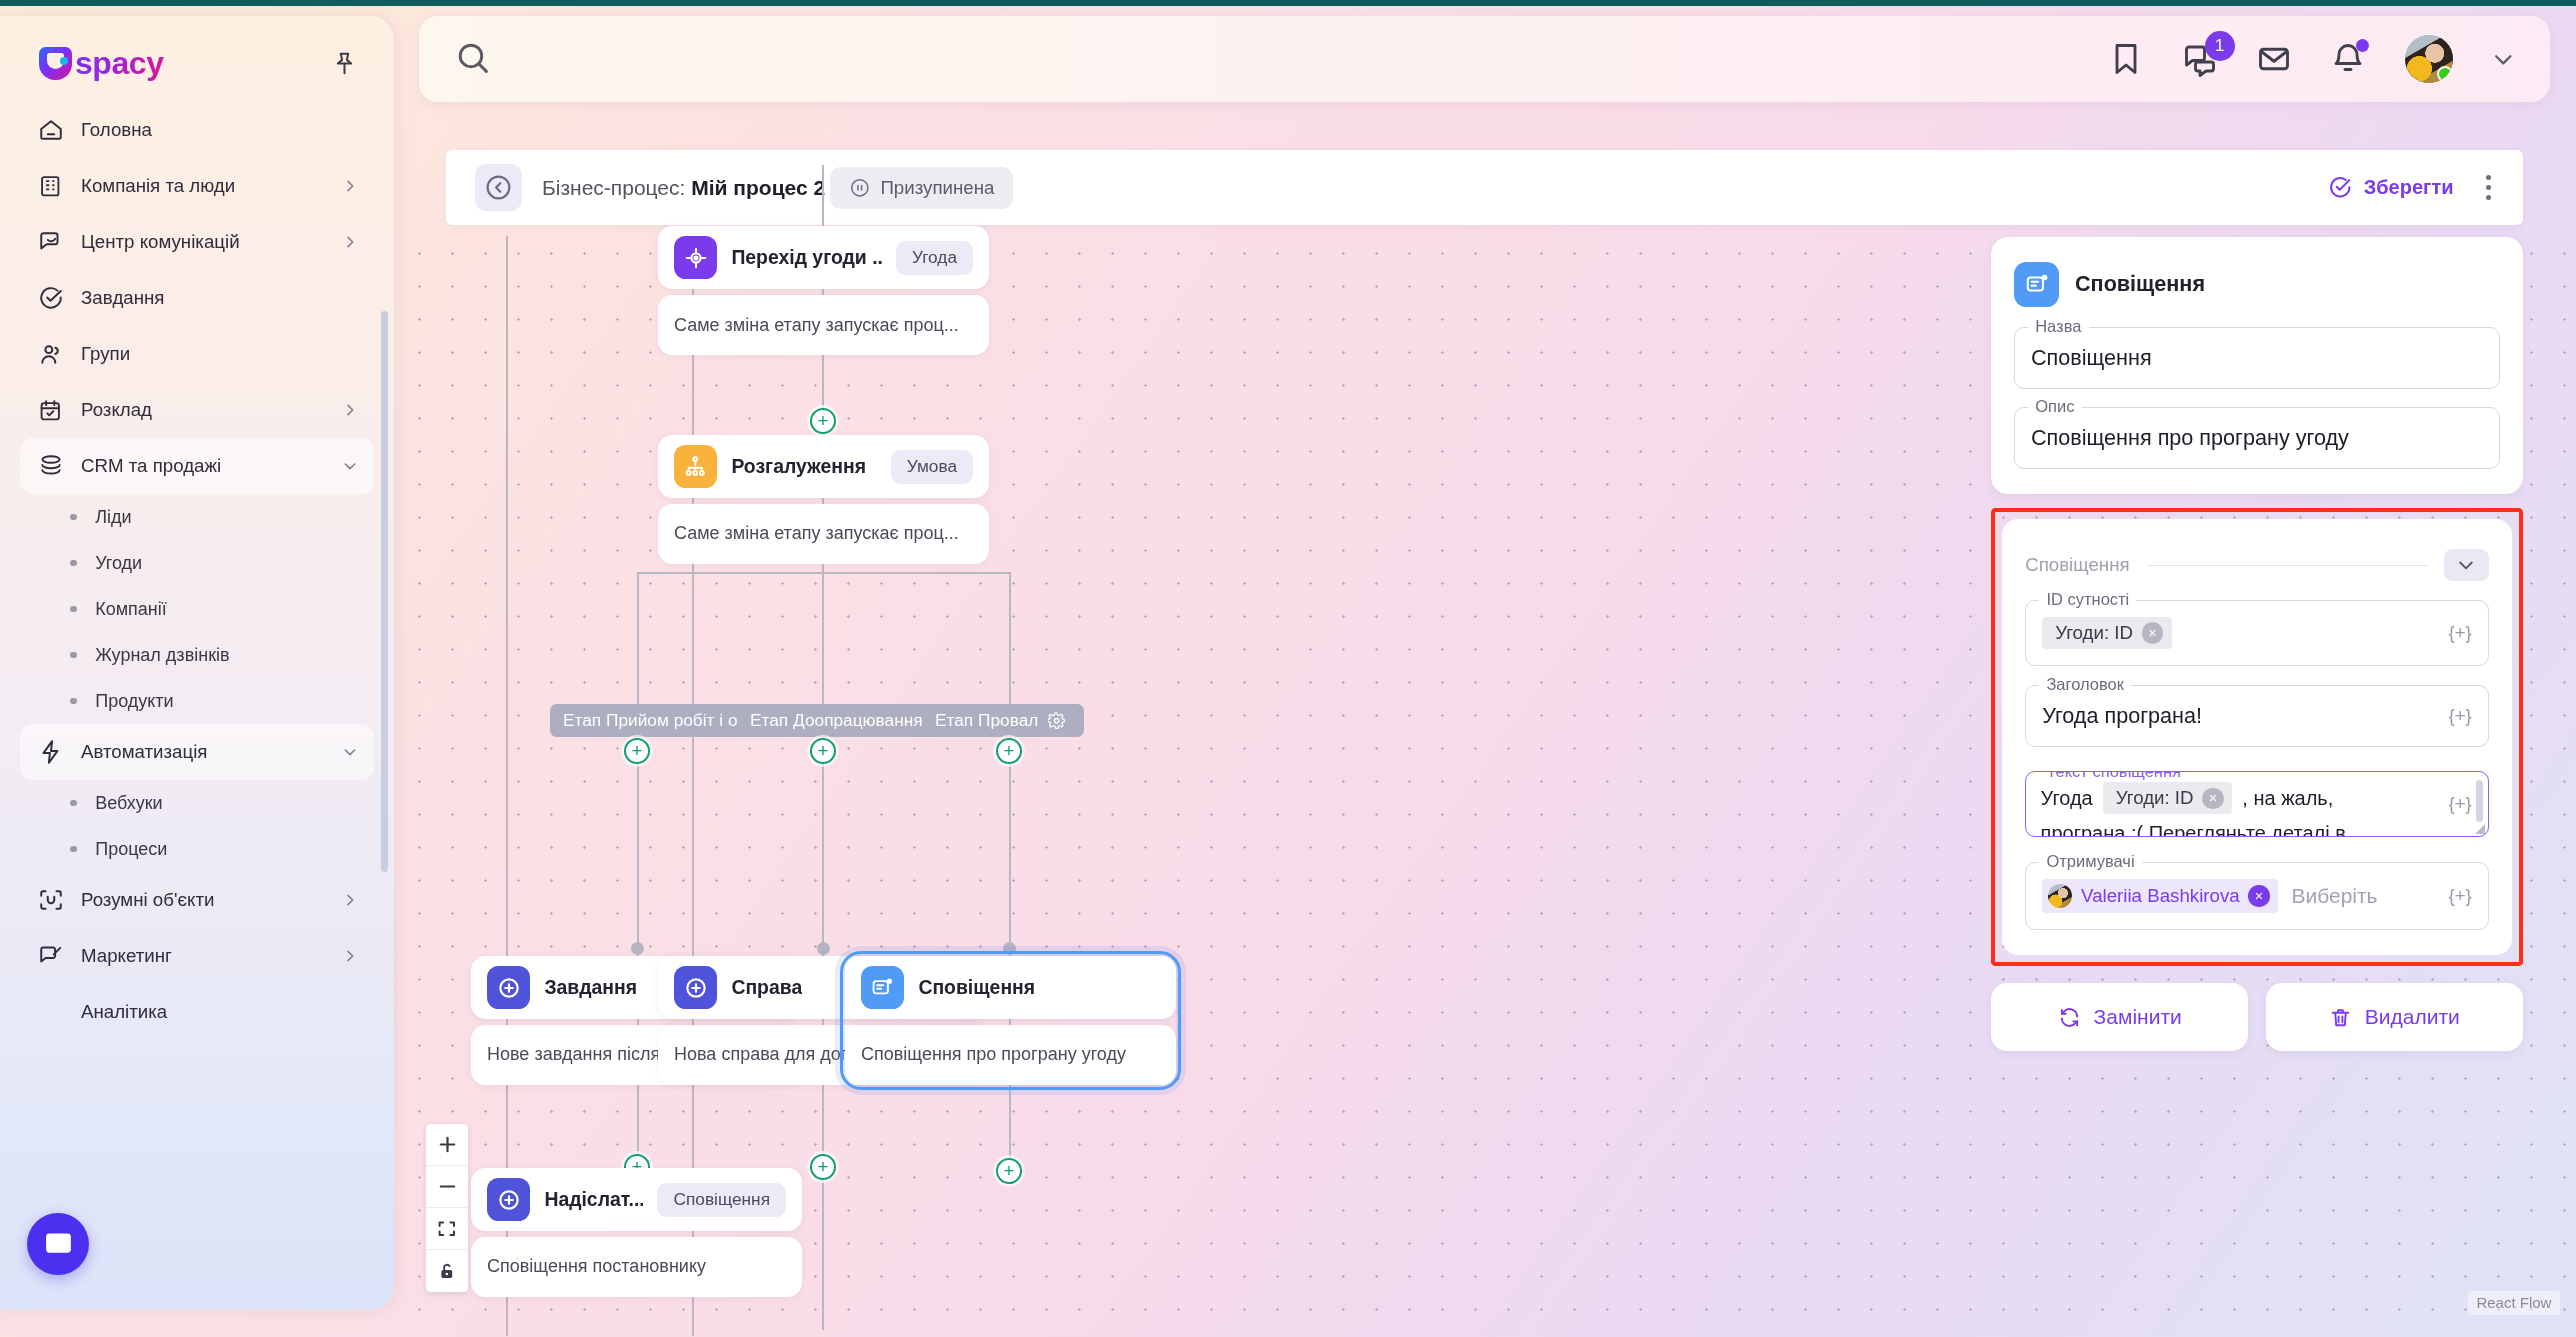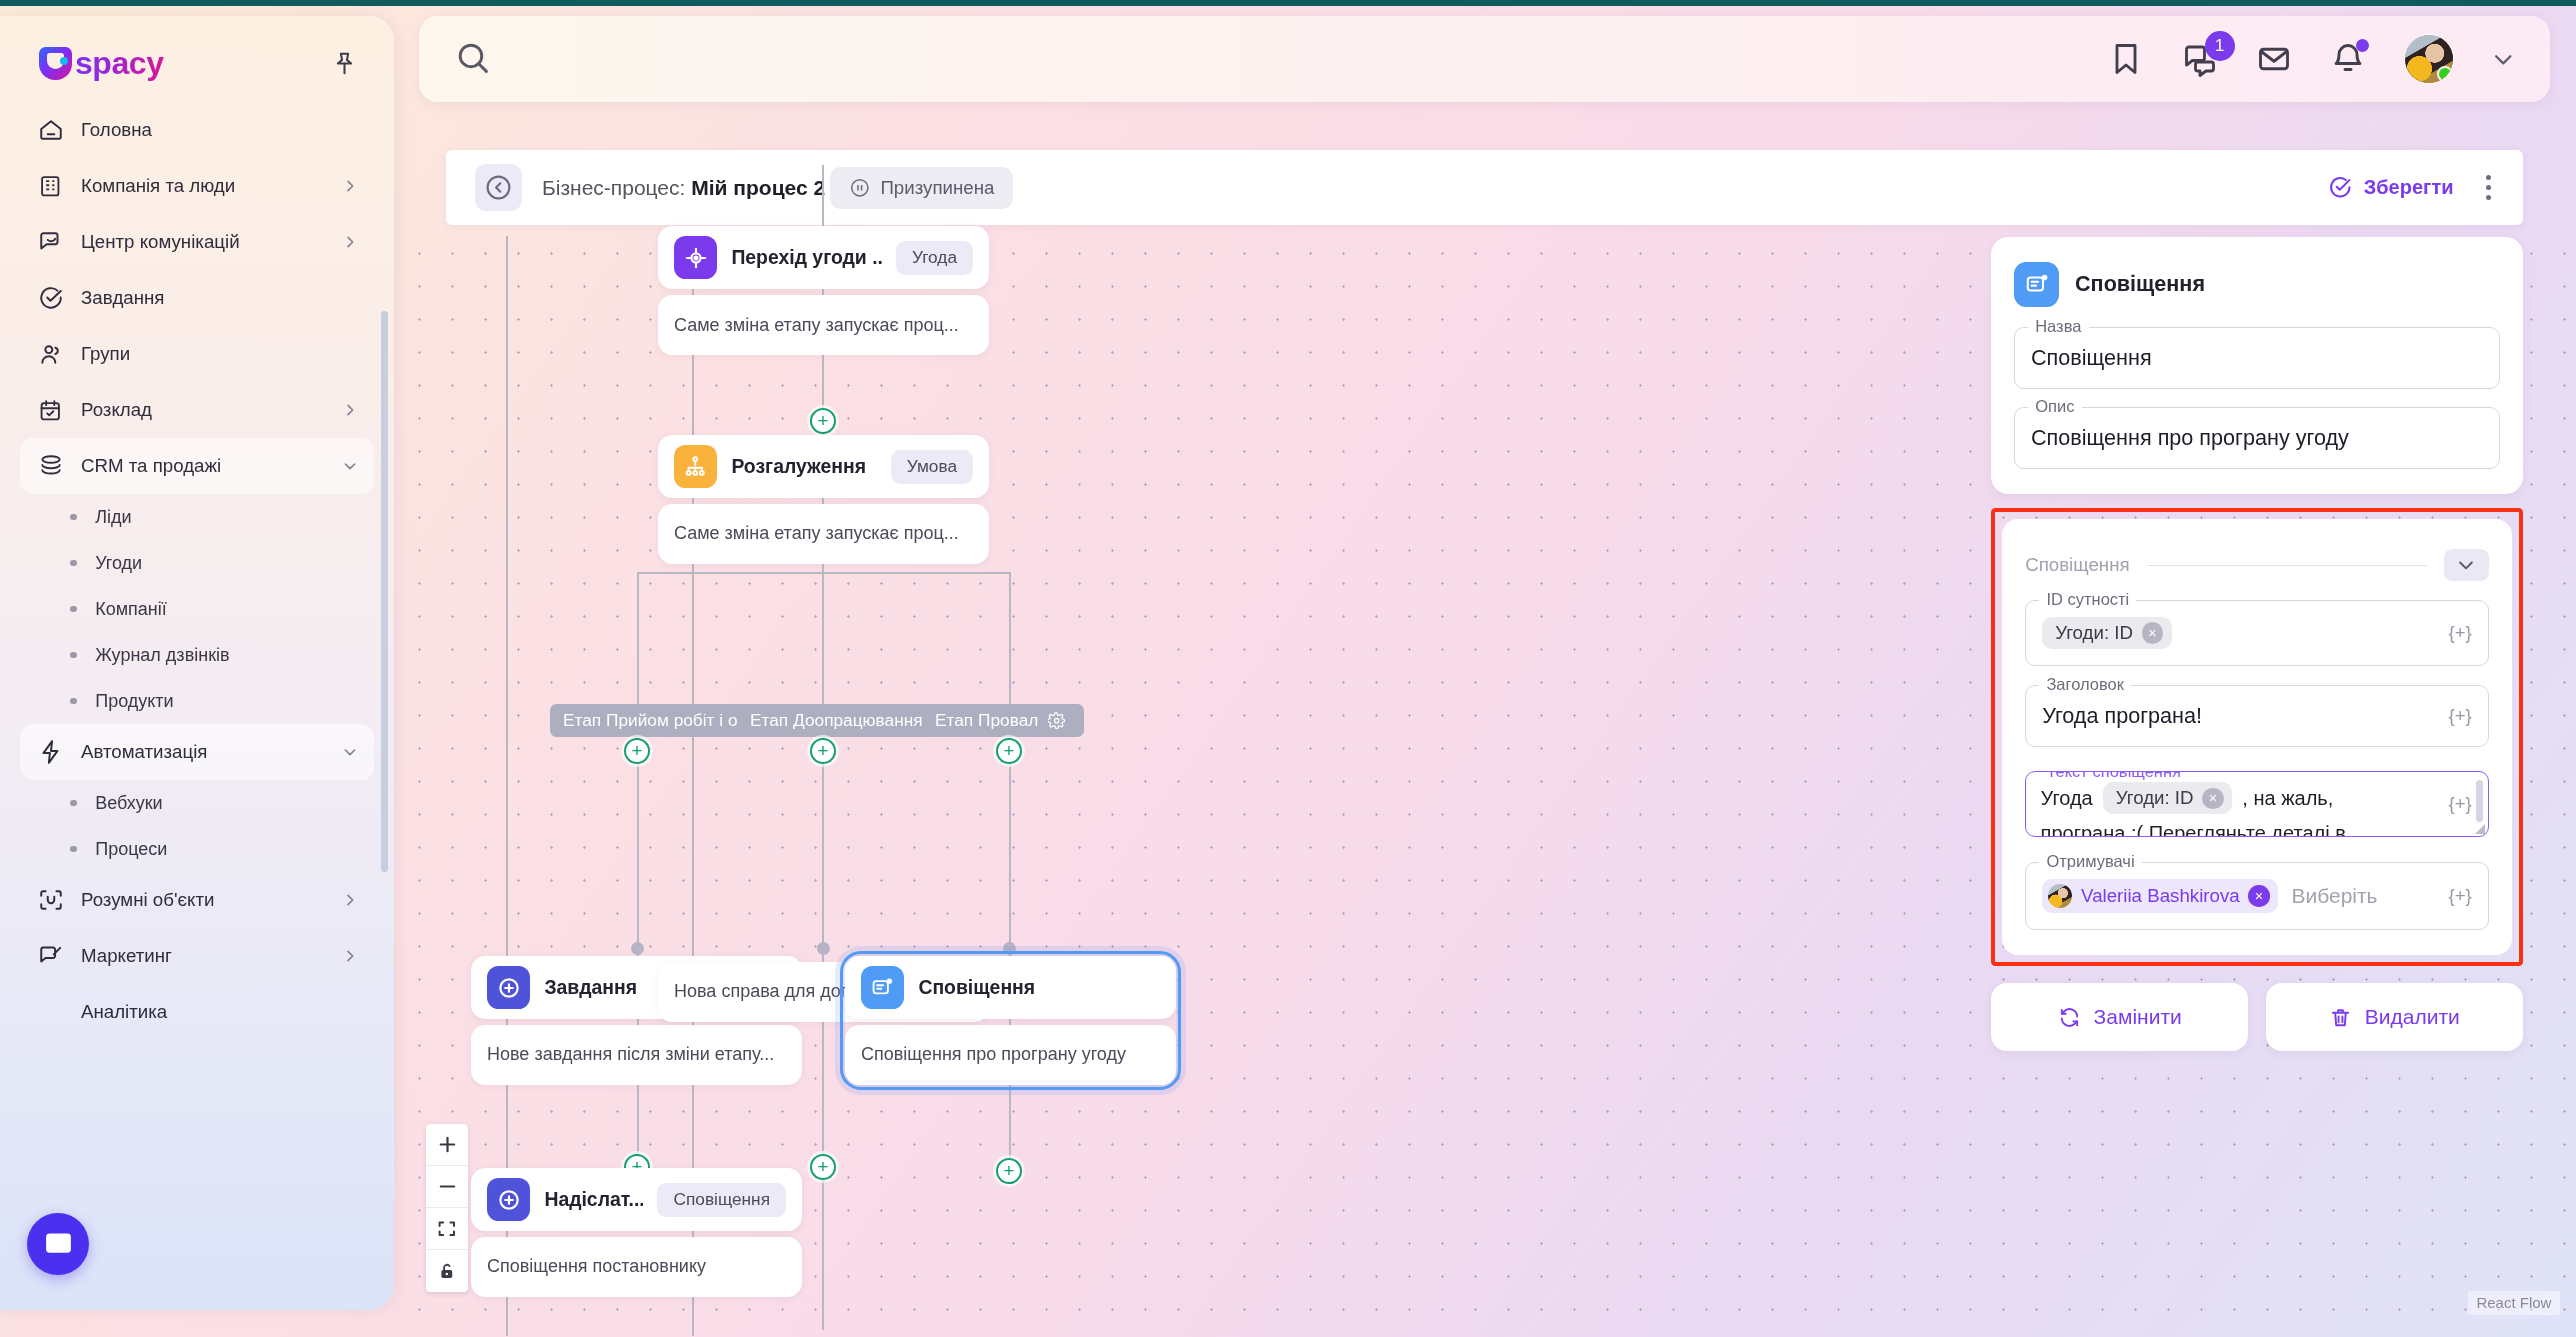--- a/index.html
+++ b/index.html
@@ -148,21 +148,21 @@
   .field .fval{font-size:21.6px;color:#1e1d28;}
   .plusvar{position:absolute;right:16px;top:50%;transform:translateY(-50%);color:#9a97a8;font-size:18.7px;cursor:pointer;}
 
   .redbox{margin-top:14.4px;border:4.3px solid #fb2f14;border-radius:4.3px;padding:7.2px;}
   .redinner{background:#fff;border-radius:16px;padding:18.7px 23px 24.5px;}
   .collapserow{display:flex;align-items:center;gap:17.3px;margin:11.5px 0 4.3px;}
   .collapserow .cl{font-size:18.7px;color:#a3a0af;white-space:nowrap;}
   .collapserow .line{flex:1;height:1.4px;background:#e2e0e9;}
   .collapsebtn{width:45px;height:32px;border-radius:8.6px;background:#e9e8f3;display:flex;align-items:center;justify-content:center;color:#56536a;cursor:pointer;}
 
-  .chip{display:inline-flex;align-items:center;gap:8.6px;background:#ebeaef;border-radius:10px;padding:5px 8.6px 5px 13px;font-size:18.7px;color:#3c3a48;white-space:nowrap;}
+  .chip{display:inline-flex;align-items:center;gap:8.6px;background:#ebeaef;border-radius:4px;padding:5px 8.6px 5px 13px;font-size:18.7px;color:#3c3a48;white-space:nowrap;}
   .chip .x{width:21.6px;height:21.6px;border-radius:50%;background:#b7b5c1;color:#fff;font-size:14.4px;display:flex;align-items:center;justify-content:center;cursor:pointer;}
   .chip.user{background:#ece7fb;color:#7c3aed;padding-left:5.8px;}
   .chip.user .x{background:#7c3aed;}
   .chip.user .av{width:24.5px;height:24.5px;border-radius:50%;background:
     radial-gradient(circle at 62% 38%, #e8c4a6 0 24%, transparent 25%),
     radial-gradient(circle at 32% 72%, #f2b81e 0 28%, transparent 29%),
     linear-gradient(150deg,#b3bec8 0 30%, #2f2322 31% 70%, #b08a3c 71%);}
 
   .msgarea{position:relative;border:1.4px solid #8b5cf6;border-radius:10px;margin-top:24.5px;padding:10px 14.4px 0;height:66px;overflow:hidden;}
   .msgarea > .flab{position:absolute;top:-10.8px;left:13px;background:#fff;padding:0 7.2px;font-size:16.5px;color:#8b5cf6;}
@@ -532,20 +532,30 @@
           </svg>
       </span>
       <span class="title">Завдання</span>
       <span class="tag">Завдання</span>
     </div>
     <div class="body">Нове завдання після зміни етапу...</div>
   </div>
   <div class="plusnode" style="left:221px;top:917px;">+</div>
 
   <div class="node" style="left:255px;top:719px;">
+    <div class="head">
+      <span class="sq" style="background:#4f53d9">
+        <svg viewBox="0 0 24 24" width="26" height="26" fill="none" stroke="#fff" stroke-width="2" stroke-linecap="round">
+            <circle cx="12" cy="12" r="8"></circle>
+            <path d="M12 8.5v7M8.5 12h7"></path>
+          </svg>
+      </span>
+      <span class="title">Справа</span>
+      <span class="tag">Справа</span>
+    </div>
     <div class="body">Нова справа для допрацювання ...</div>
   </div>
   <div class="plusnode" style="left:407px;top:917px;">+</div>
 
   <div class="node selected" style="left:442px;top:719px;">
     <div class="head">
       <span class="sq" style="background:#4f9bf5">
         <svg viewBox="0 0 24 24" width="24.5" height="24.5" fill="none" stroke="#fff" stroke-width="1.9" stroke-linecap="round" stroke-linejoin="round">
             <rect x="3.5" y="6" width="14" height="12" rx="2.5"></rect>
             <path d="M7 10h6M7 13.5h4"></path>

